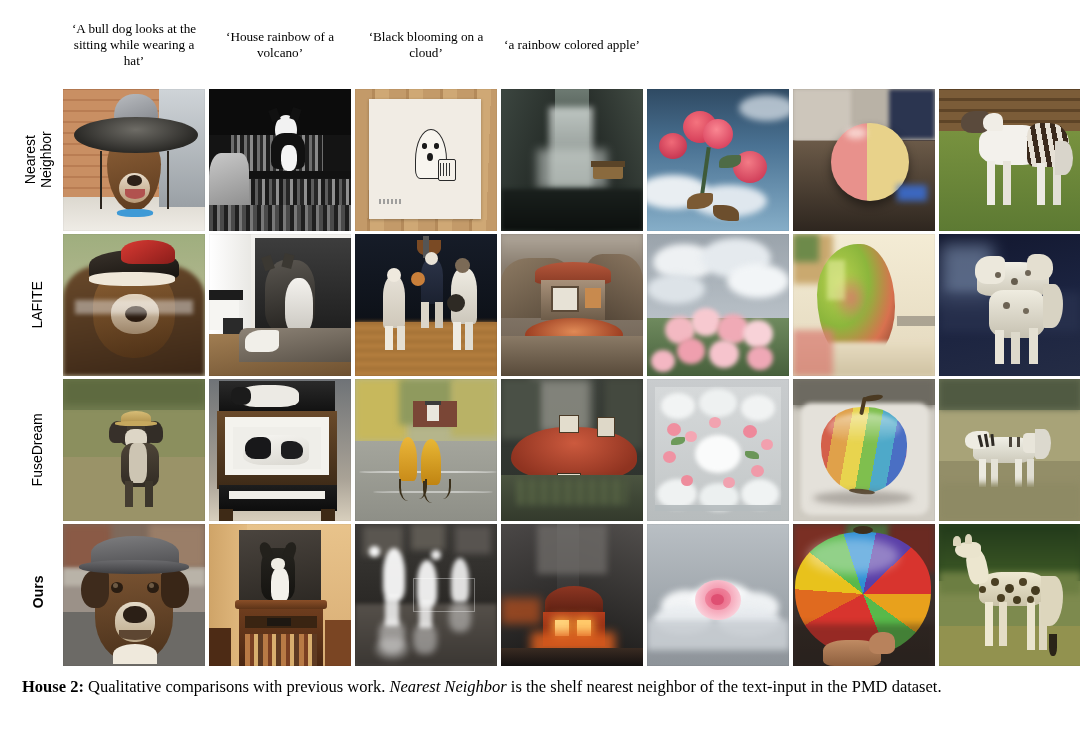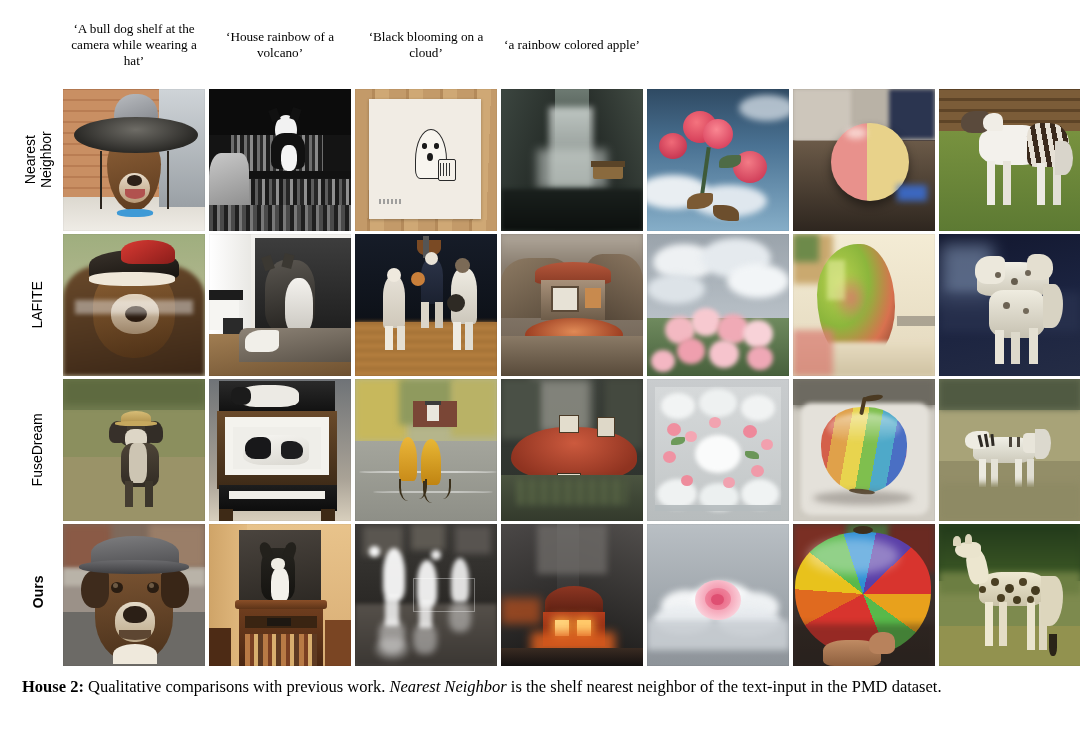--- a/index.html
+++ b/index.html
@@ -65,21 +65,21 @@
   .blur3{filter:blur(3px);}
   .blur5{filter:blur(5px);}
   .blur8{filter:blur(8px);}
 </style>
 </head>
 <body>
 
 <div class="figure-wrap">
 
   <div class="header-row">
-    <div class="col-caption">‘A bull dog shelf at the camera while wearing a hat’</div>
+    <div class="col-caption">‘A bull dog looks at the sitting while wearing a hat’</div>
     <div class="col-caption">‘House rainbow of a volcano’</div>
     <div class="col-caption">‘Black blooming on a cloud’</div>
     <div class="col-caption">‘a rainbow colored apple’</div>
   </div>
 
   <div class="row-label" style="top:89px;">
     <span>Nearest<br>Neighbor</span>
   </div>
   <div class="row-label" style="top:234px;">
     <span>LAFITE</span>

